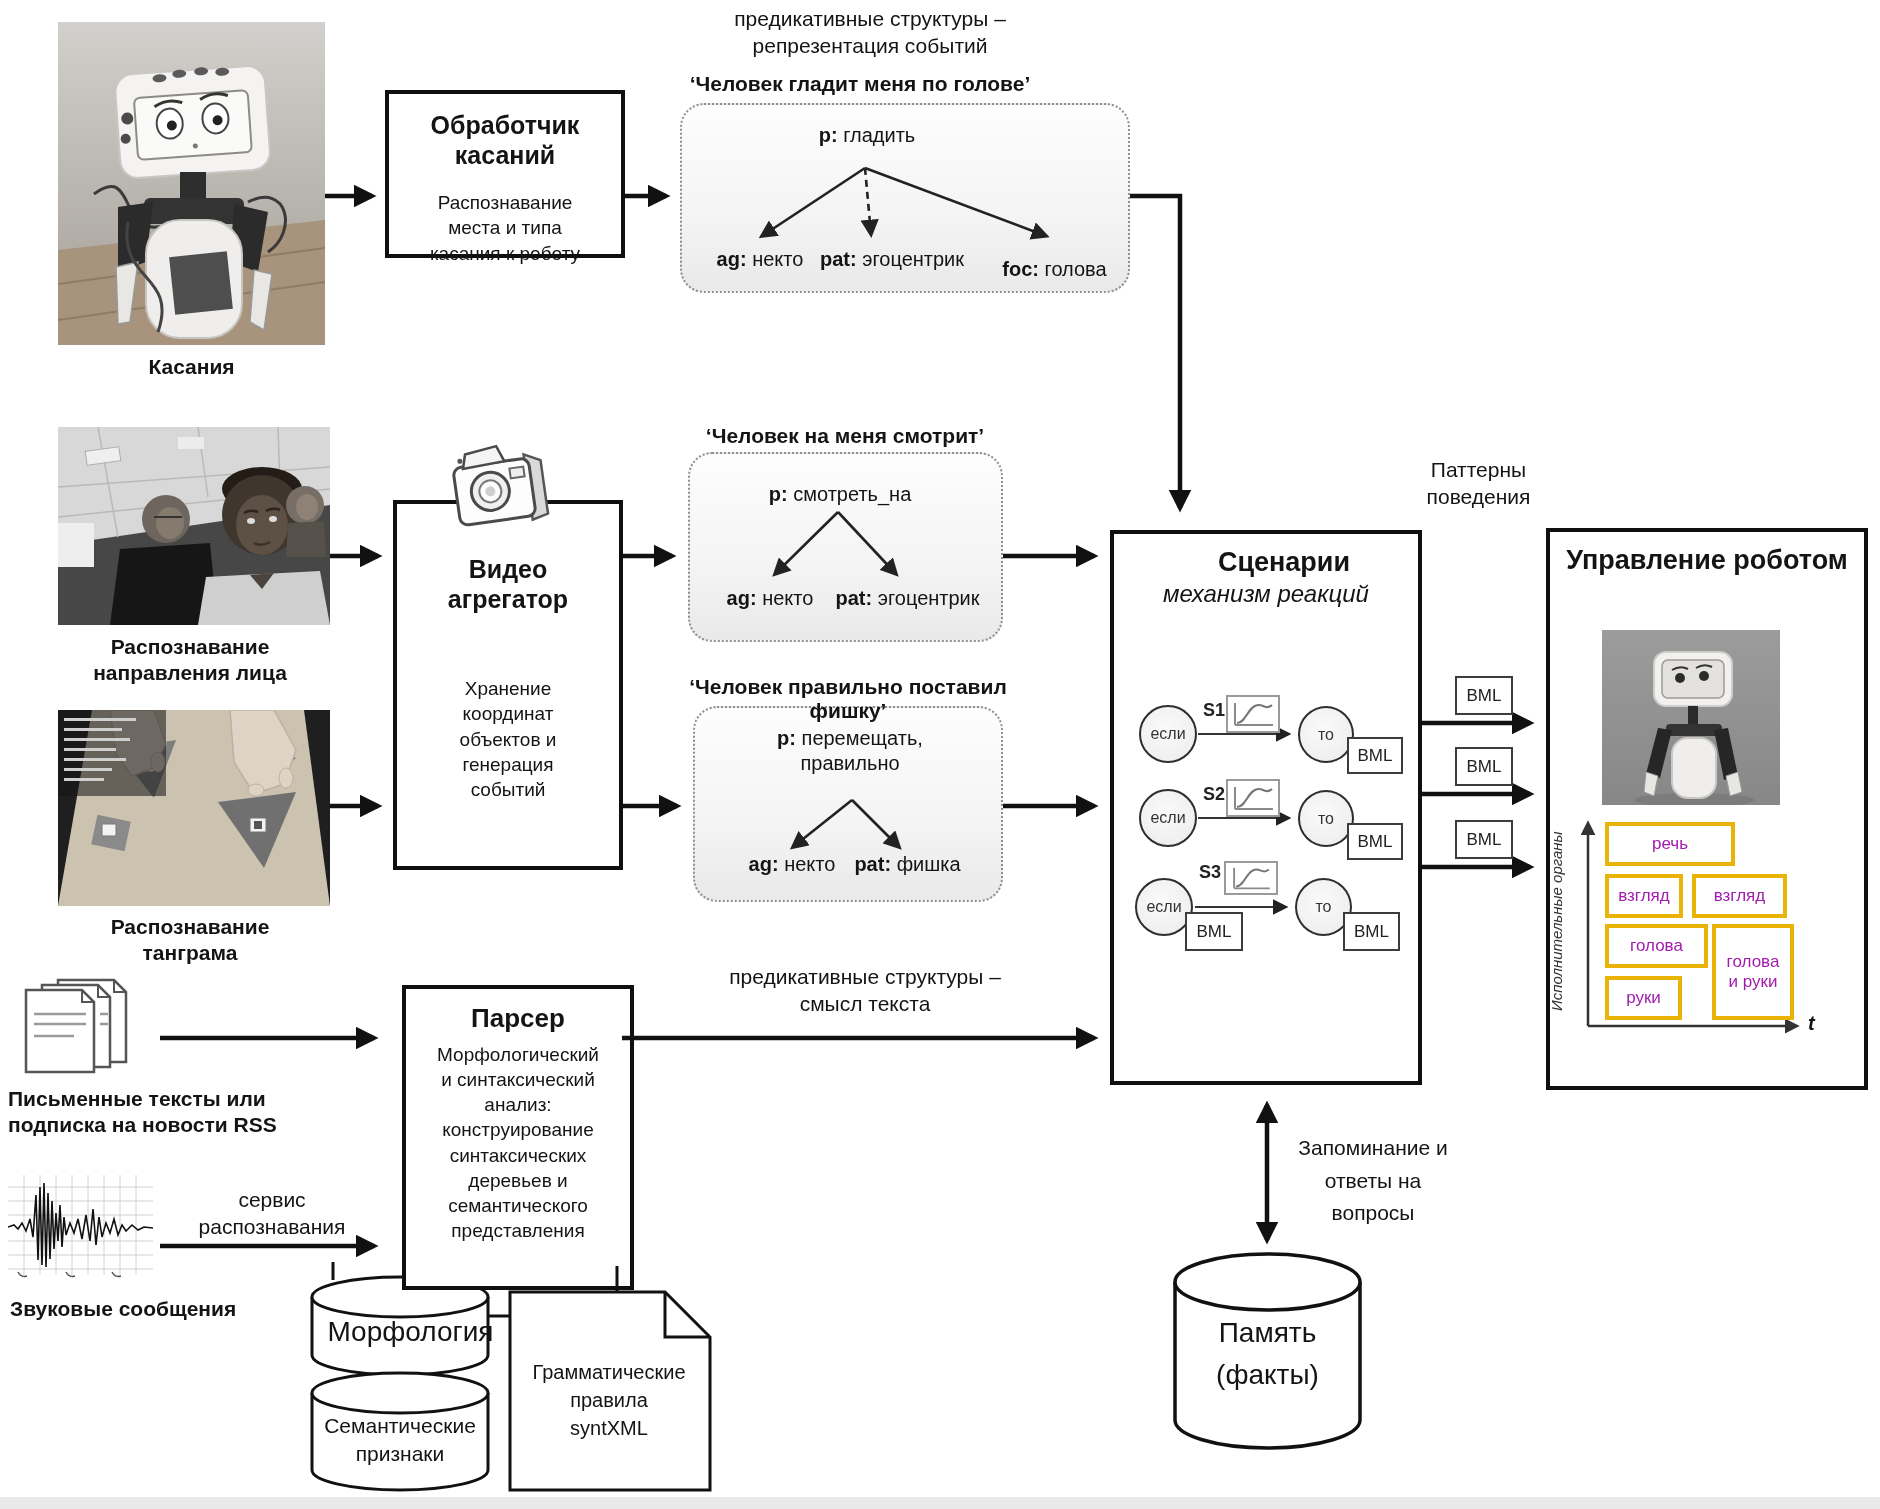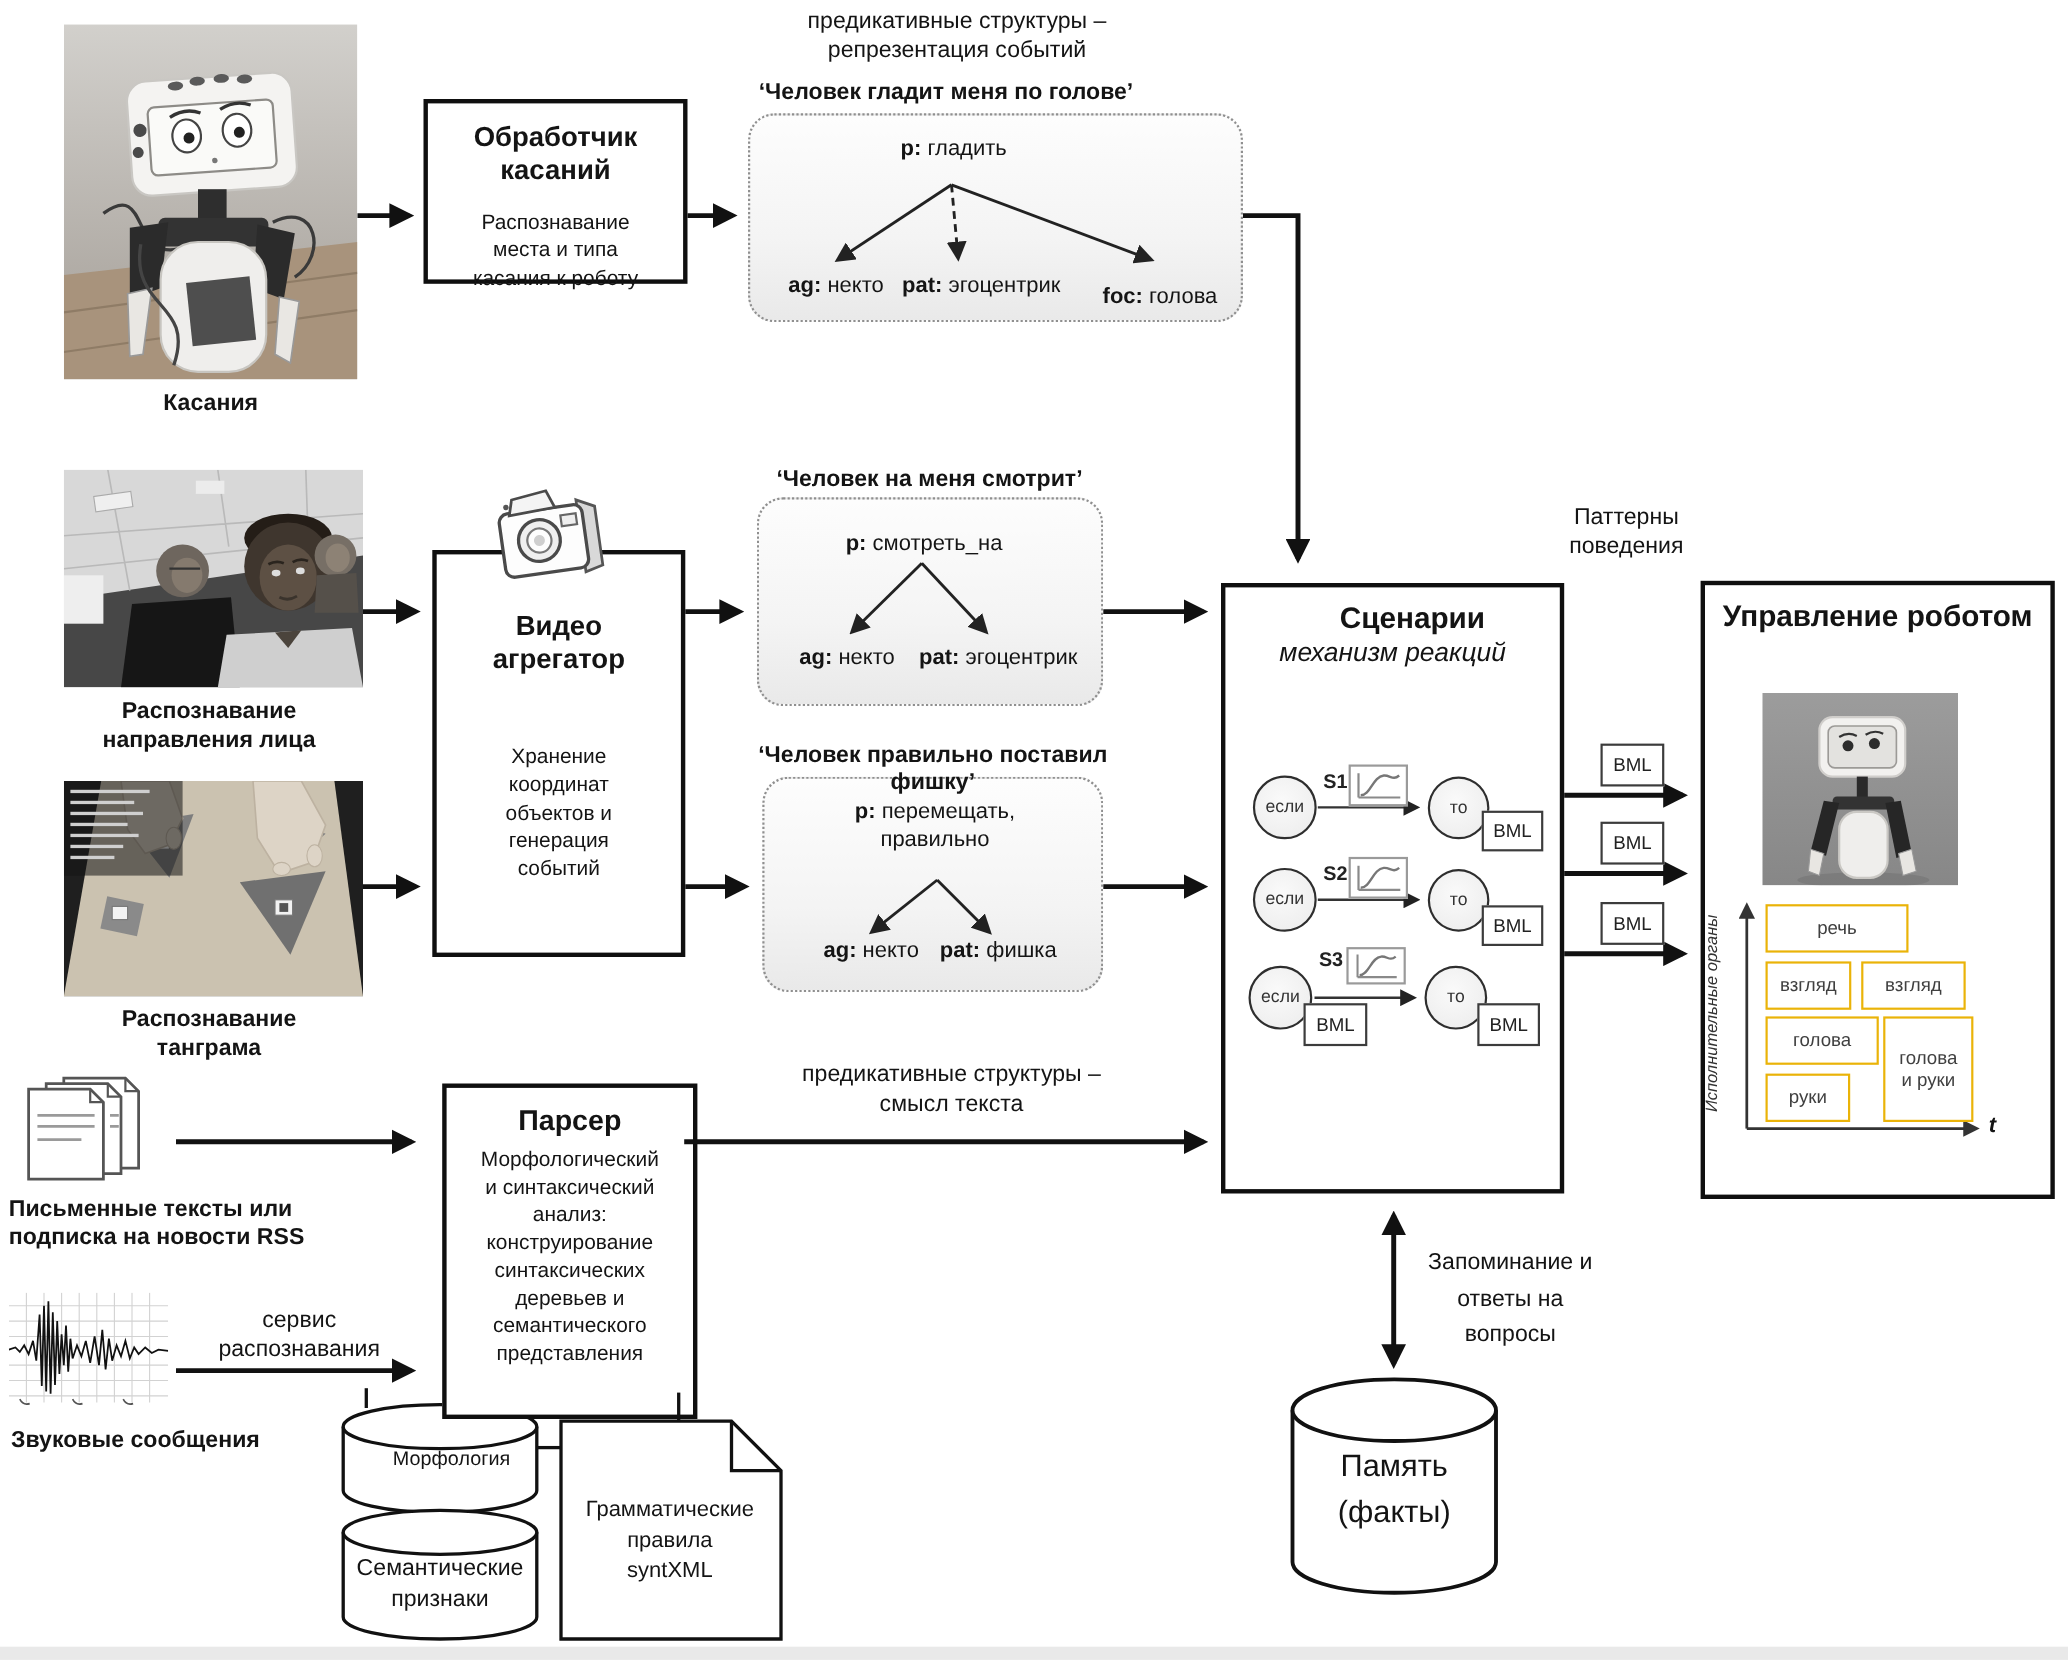--- a/index.html
+++ b/index.html
@@ -21,21 +21,21 @@
   .lbl { position:absolute; font-size:21px; line-height:1.3; text-align:center; z-index:5; }
   .quote { position:absolute; font-weight:bold; font-size:21px; text-align:center; z-index:5; }
   .circle { position:absolute; border:2.5px solid #2e2e2e; border-radius:50%; z-index:5;
             background:radial-gradient(circle at 45% 40%, #fafafa, #ebebeb); font-size:16px; color:#333;
             display:flex; align-items:center; justify-content:center; }
   .bml { position:absolute; border:2.5px solid #3c3c3c; background:#fff; font-size:17px; color:#222;
          display:flex; align-items:center; justify-content:center; z-index:6; }
   .slabel { position:absolute; font-size:18px; font-weight:bold; color:#222; z-index:5; }
   .graph { position:absolute; border:2px solid #9a9a9a; background:#fff; z-index:5; }
   .graph svg { display:block; width:100%; height:100%; }
-  .bar { position:absolute; border:2px solid #eab308; background:#fff; font-size:17px; color:#404040;
+  .bar { position:absolute; border:4px solid #eab308; background:#fff; font-size:17px; color:#a21caf;
          display:flex; align-items:center; justify-content:center; text-align:center; line-height:1.2; z-index:5; }
   .exec { position:absolute; writing-mode:vertical-rl; transform:rotate(180deg); font-style:italic;
           font-size:15px; color:#333; text-align:center; z-index:5; }
   .tlabel { position:absolute; font-style:italic; font-weight:bold; font-size:20px; z-index:5; }
   .dslabel { position:absolute; text-align:center; z-index:5; }
   #connectors { position:absolute; left:0; top:0; z-index:4; pointer-events:none; }
   .shapes { position:absolute; z-index:2; }
   .bottom-strip { position:absolute; left:0; top:1497px; width:1880px; height:12px; background:#e9e9e9; z-index:1; }
 </style>
 </head>
@@ -429,21 +429,21 @@
 смысл текста</div>
 
   <svg class="shapes" style="left:300px;top:1240px;" width="420" height="260">
     <path d="M12,57 v58 a88,20 0 0 0 176,0 v-58" fill="#fff" stroke="#111" stroke-width="3"></path>
     <ellipse cx="100" cy="57" rx="88" ry="20" fill="#fff" stroke="#111" stroke-width="3"></ellipse>
     <path d="M12,153 v77 a88,20 0 0 0 176,0 v-77" fill="#fff" stroke="#111" stroke-width="3"></path>
     <ellipse cx="100" cy="153" rx="88" ry="20" fill="#fff" stroke="#111" stroke-width="3"></ellipse>
     <path d="M210,52 H365 L410,97 V250 H210 Z" fill="#fff" stroke="#111" stroke-width="3"></path>
     <path d="M365,52 V97 H410" fill="none" stroke="#111" stroke-width="3"></path>
   </svg>
-  <div class="dslabel" style="left:312px;top:1316px;width:197px;font-size:18px;">Морфология</div>
+  <div class="dslabel" style="left:312px;top:1316px;width:197px;font-size:28px;">Морфология</div>
   <div class="dslabel pre" style="left:312px;top:1412px;width:176px;font-size:21px;line-height:1.35;">Семантические
 признаки</div>
   <div class="dslabel pre" style="left:518px;top:1358px;width:182px;font-size:20px;line-height:1.4;">Грамматические
 правила
 syntXML</div>
 
   <div class="lbl pre" style="left:1278px;top:1132px;width:190px;line-height:1.55;">Запоминание и
 ответы на
 вопросы</div>
   <svg class="shapes" style="left:1165px;top:1245px;" width="210" height="215">

